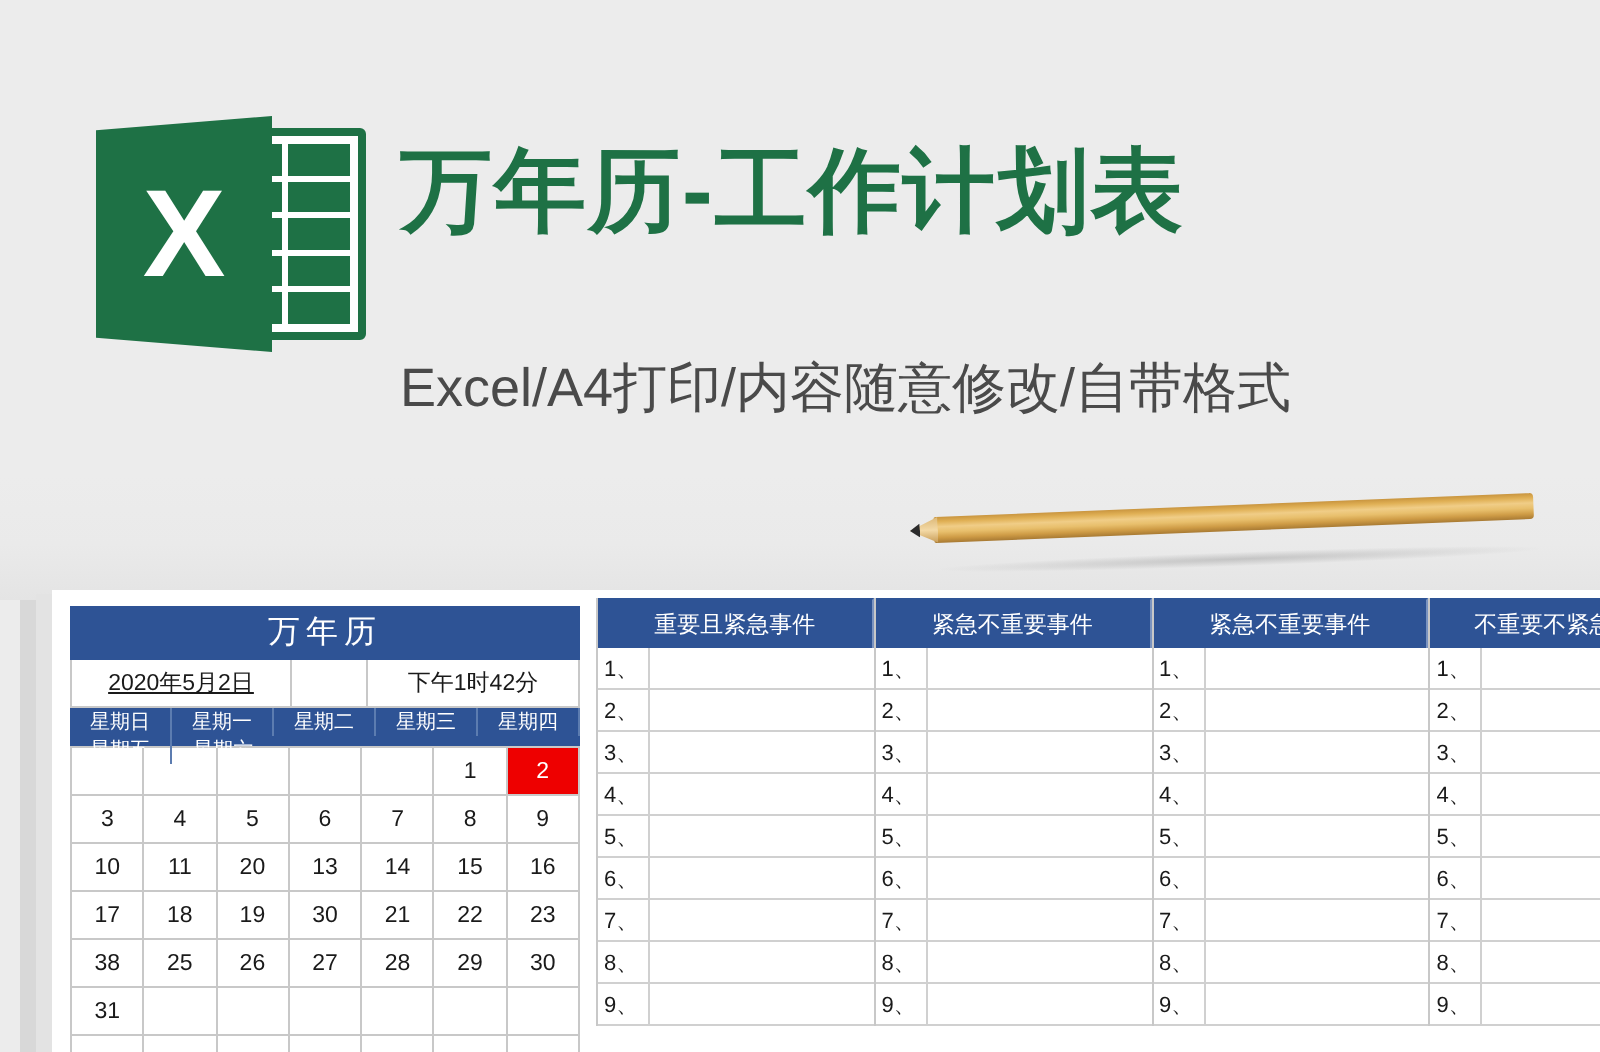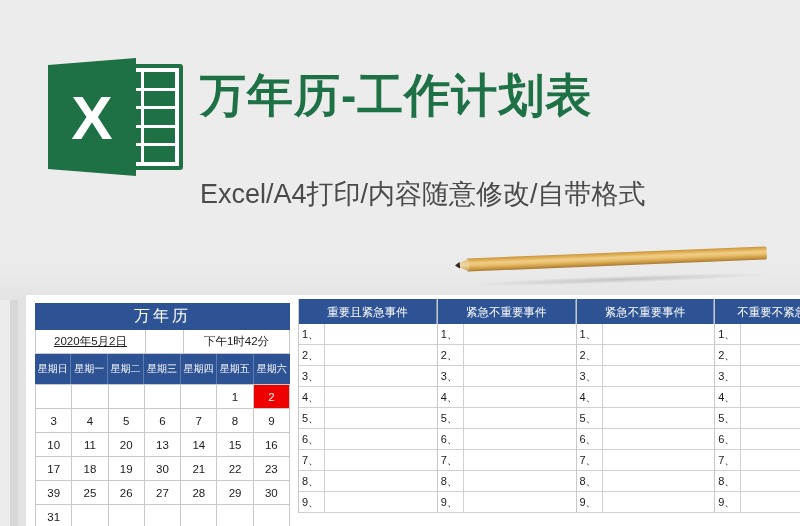--- a/index.html
+++ b/index.html
@@ -187,22 +187,22 @@
     font-size: 11.5px;
     color: #1a1a1a;
     box-sizing: border-box;
   }
   #dt-date  { width: 110px; border-right: 1px solid #c8c8c8; text-decoration: underline; }
   #dt-blank { width: 38px;  border-right: 1px solid #c8c8c8; }
   #dt-time  { flex: 1; }
 
   #weekday-row {
     display: grid;
-    grid-template-columns: repeat(7, 1fr);
-    height: 30px;
+    grid-template-columns: repeat(5, 1fr);
+    height: 19px;
     background: #2e5395;
   }
   .weekday {
     display: flex;
     align-items: center;
     justify-content: center;
     color: #ffffff;
     font-size: 10px;
     border-right: 1px solid #5c7cb0;
     box-sizing: border-box;
@@ -356,21 +356,21 @@
         <div class="day">14</div>
         <div class="day">15</div>
         <div class="day">16</div>
         <div class="day">17</div>
         <div class="day">18</div>
         <div class="day">19</div>
         <div class="day">30</div>
         <div class="day">21</div>
         <div class="day">22</div>
         <div class="day">23</div>
-        <div class="day">39</div>
+        <div class="day">38</div>
         <div class="day">25</div>
         <div class="day">26</div>
         <div class="day">27</div>
         <div class="day">28</div>
         <div class="day">29</div>
         <div class="day">30</div>
         <div class="day">31</div>
         <div class="day"></div>
         <div class="day"></div>
         <div class="day"></div>

